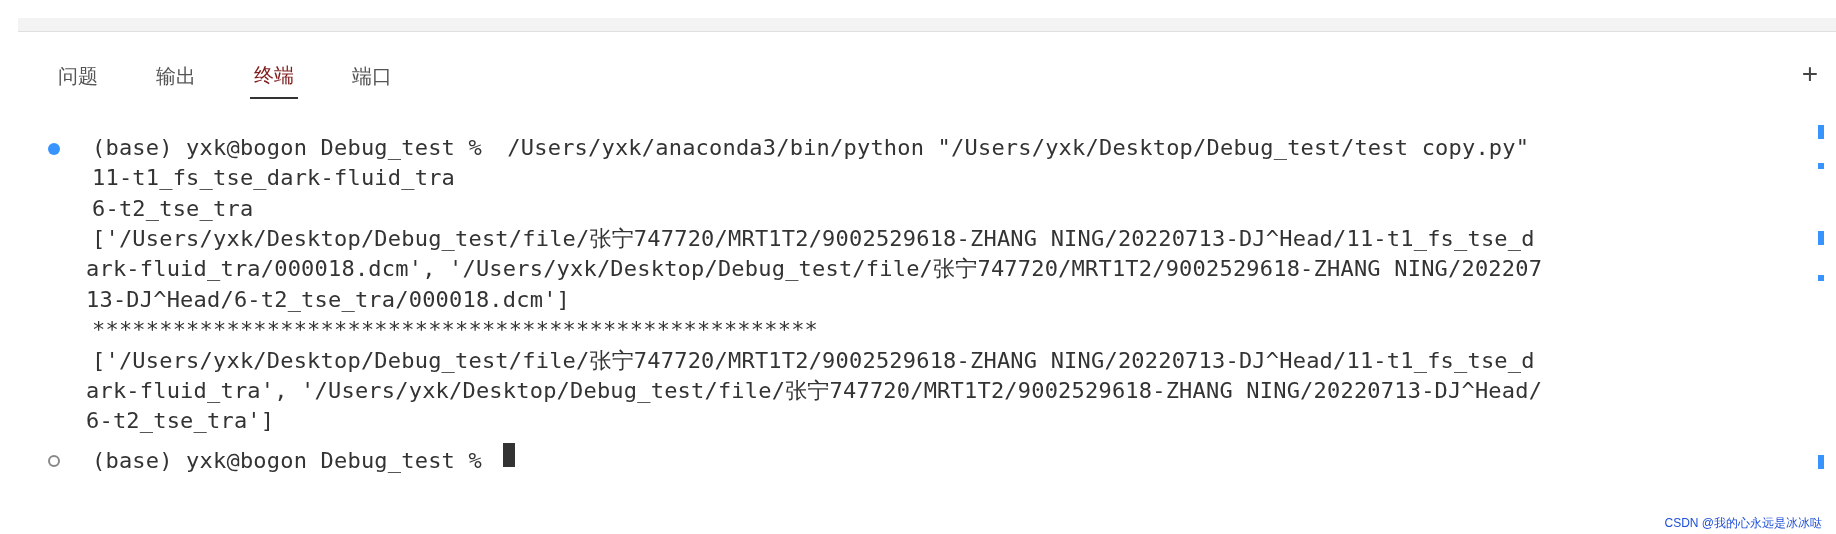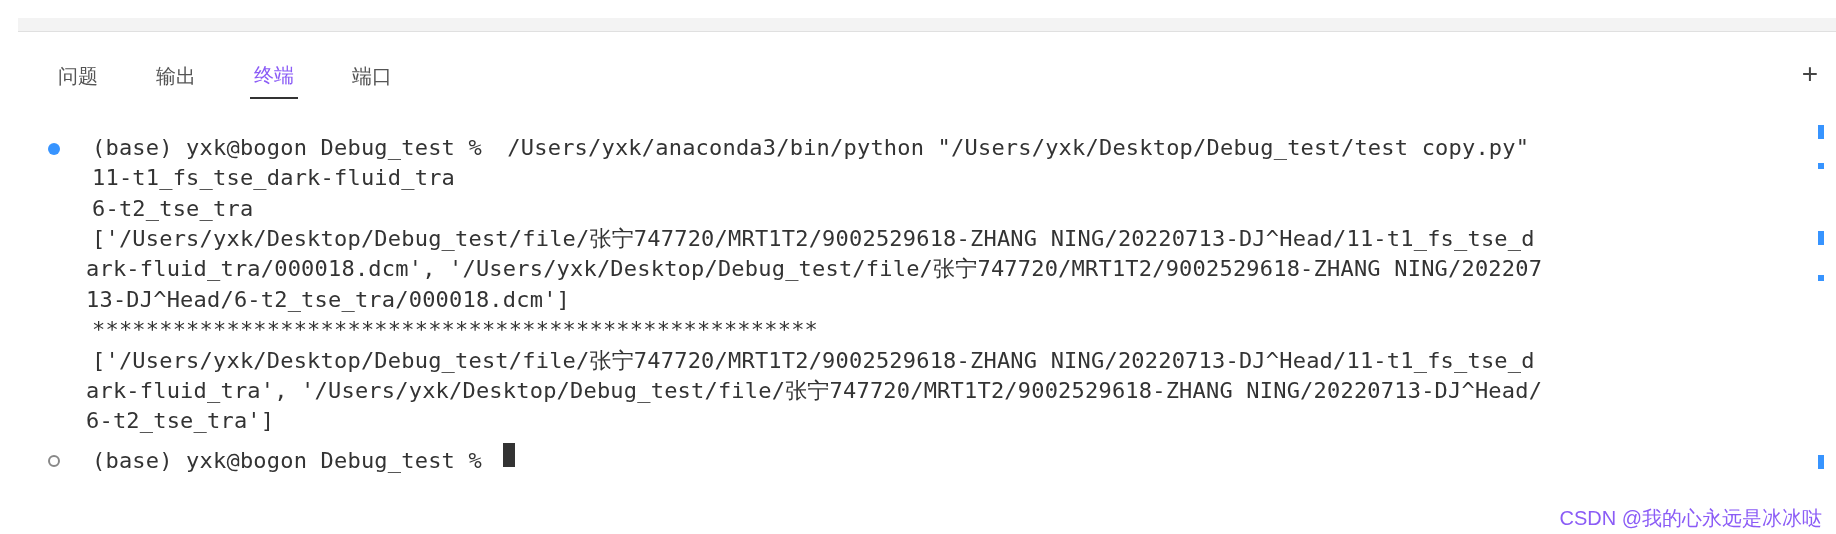--- a/index.html
+++ b/index.html
@@ -28,21 +28,21 @@
       position: relative;
     }
     .tab {
       color: #555;
       font-size: 20px;
       padding: 8px 4px;
       cursor: pointer;
       user-select: none;
     }
     .tab.active {
-      color: #8b5cf6;
+      color: #7f1d1d;
       border-bottom: 2px solid #333;
     }
     .plus-icon {
       position: absolute;
       right: 18px;
       top: 14px;
       font-size: 28px;
       color: #444;
       cursor: pointer;
       font-weight: 300;
@@ -109,22 +109,22 @@
       position: absolute;
       width: 6px;
       height: 6px;
       right: 6px;
       background: #3794ff;
     }
     .watermark {
       position: absolute;
       right: 20px;
       bottom: 8px;
-      color: #8b5cf6;
-      font-size: 20px;
+      color: #1d4ed8;
+      font-size: 12px;
       font-family: -apple-system, sans-serif;
     }
   </style>
 </head>
 <body>
 
 <div class="top-bar"></div>
 
 <div class="tabs-row">
   <div class="tab">问题</div>

